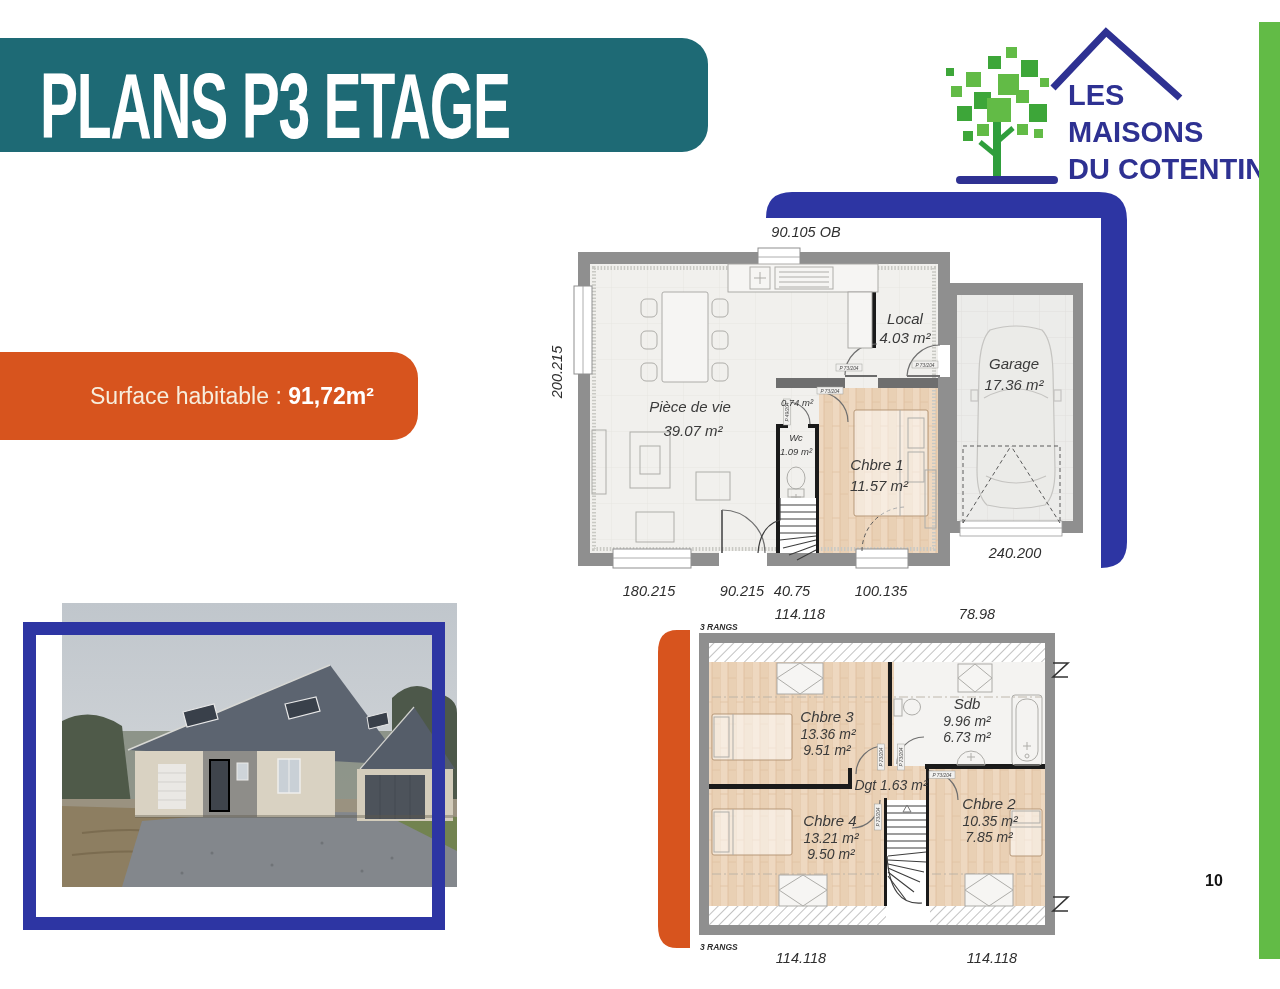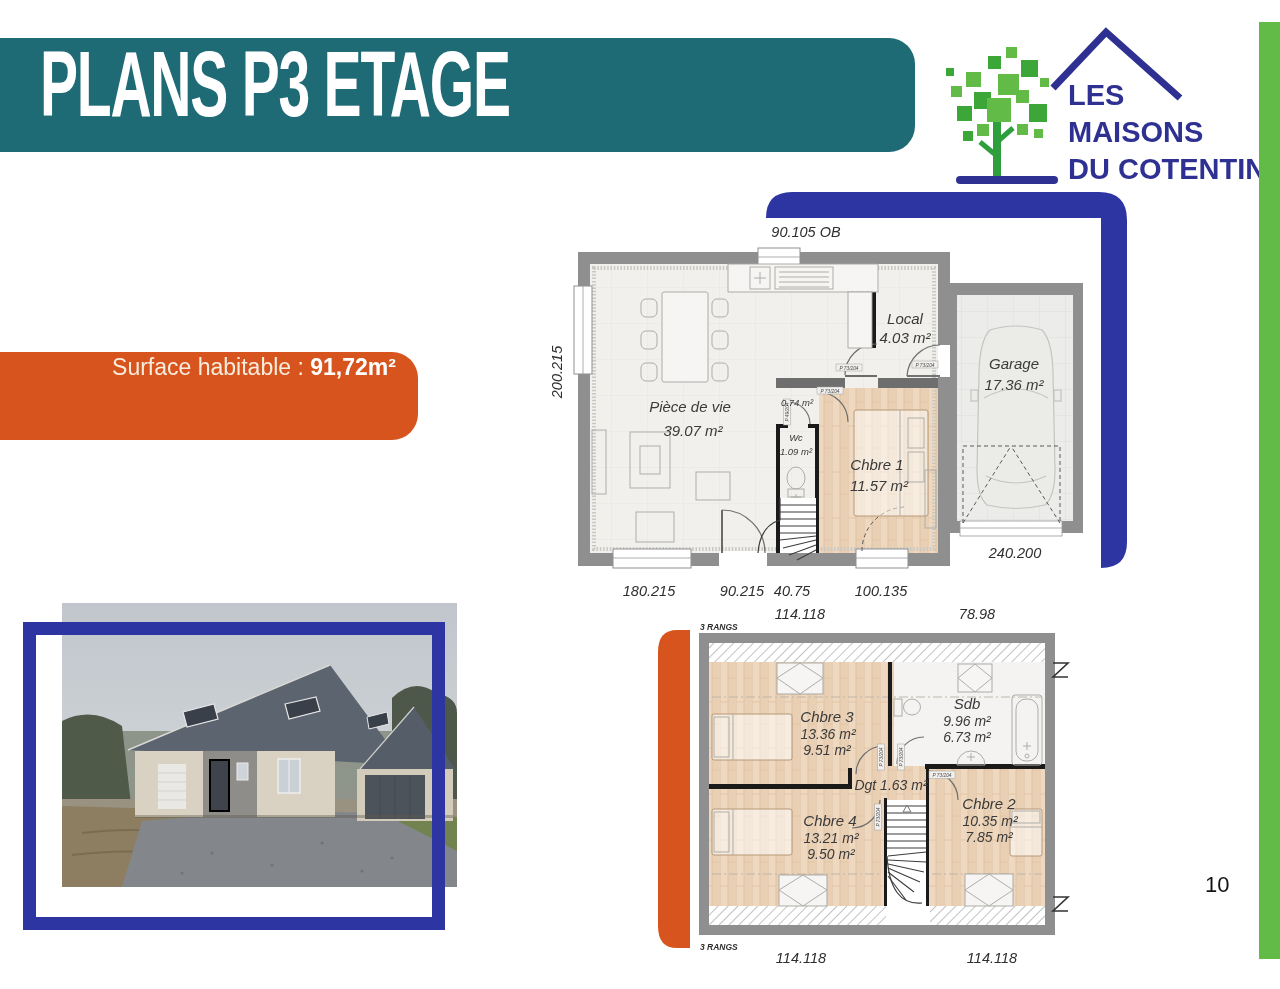--- a/index.html
+++ b/index.html
@@ -1,37 +1,37 @@
 <!DOCTYPE html>
 <html><head>
 <meta charset="utf-8">
 <style>
   html,body{margin:0;padding:0;background:#ffffff;}
   .page{position:relative;width:1280px;height:989px;background:#ffffff;overflow:hidden;
         font-family:"Liberation Sans",sans-serif;}
 
   
-  .title-banner{position:absolute;left:0;top:38px;width:915px;height:114px;background:#1e6a75;
-                border-radius:0 26px 26px 0;display:flex;align-items:flex-start;}
+  .title-banner{position:absolute;left:0;top:38px;width:708px;height:114px;background:#1e6a75;
+                border-radius:0 26px 26px 0;display:flex;align-items:flex-end;}
   .title-banner h1{margin:0 0 0 40px;color:#ffffff;font-size:92px;font-weight:bold;line-height:1;
                    letter-spacing:-2px;transform:scaleX(.62);transform-origin:left center;white-space:nowrap;}
 
   
   .logo-svg{position:absolute;left:930px;top:14px;width:340px;height:186px;}
   .logo-text{font:600 29px "Liberation Sans",sans-serif;fill:#2e3192;}
 
   
   .surface-banner{position:absolute;left:0;top:352px;width:418px;height:88px;background:#d7541e;
-                  border-radius:0 26px 26px 0;display:flex;flex-direction:row;justify-content:center;
+                  border-radius:0 26px 26px 0;display:flex;flex-direction:column;justify-content:center;
                   padding-left:90px;box-sizing:border-box;color:#f7eddc;font-size:23px;line-height:31px;}
   .surface-banner b{color:#ffffff;}
 
   
   .green-bar{position:absolute;left:1259px;top:22px;width:21px;height:937px;background:#62bb46;}
-  .page-number{position:absolute;left:1205px;top:872px;font-size:22px;font-weight:normal;color:#141414;}
+  .page-number{position:absolute;left:1205px;top:872px;font-size:16px;font-weight:bold;color:#141414;}
 
   
   .photo-svg{position:absolute;left:62px;top:603px;width:395px;height:284px;}
   .photo-frame{position:absolute;left:23px;top:622px;width:422px;height:308px;box-sizing:border-box;
                border:13px solid #2d35a3;background:transparent;}
 
   .plan1-svg{position:absolute;left:545px;top:185px;width:600px;height:450px;}
   .plan2-svg{position:absolute;left:650px;top:615px;width:430px;height:365px;}
 
   

